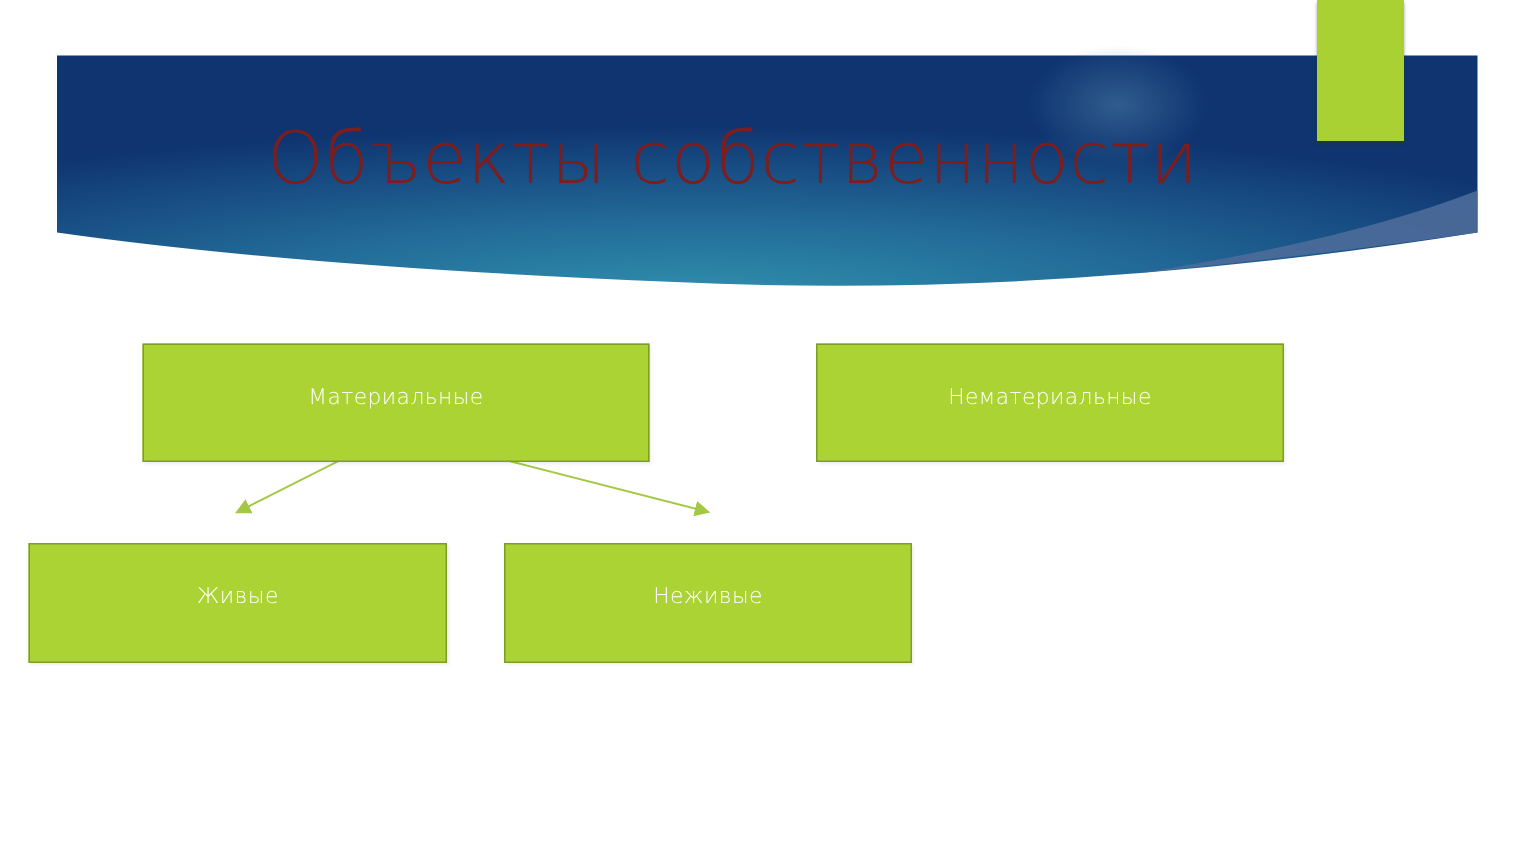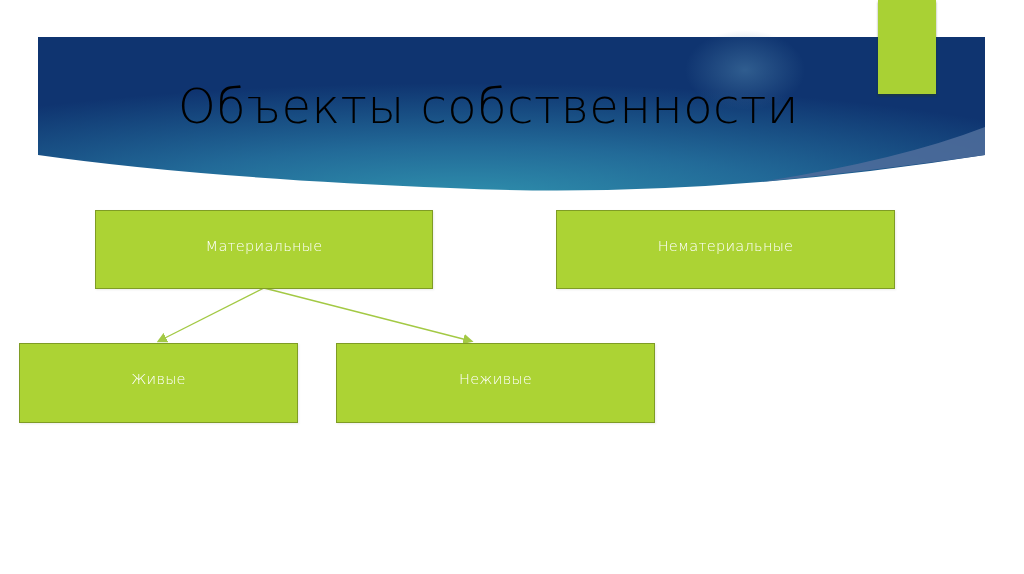--- a/index.html
+++ b/index.html
@@ -20,21 +20,21 @@
       top: 0;
       width: 1024px;
       height: 200px;
     }
     .title {
       position: absolute;
       left: 178px;
       top: 78px;
       font-size: 48px;
       font-weight: 200;
-      color: #000000;
+      color: #7f1d1d;
       letter-spacing: 0.5px;
       white-space: nowrap;
       font-family: "DejaVu Sans", sans-serif;
       font-stretch: semi-condensed;
     }
     .accent-bar {
       position: absolute;
       left: 878px;
       top: 0;
       width: 58px;
@@ -49,20 +49,21 @@
       box-sizing: border-box;
       display: flex;
       align-items: center;
       justify-content: center;
       color: #ffffff;
       font-size: 14.5px;
       font-family: "DejaVu Sans", sans-serif;
       font-weight: 300;
       letter-spacing: 0.3px;
       box-shadow: 1px 1px 2px rgba(0,0,0,0.08);
+      margin-top: 19px;
     }
     .box span { transform: translateY(-4px); }
     .arrows-svg {
       position: absolute;
       left: 0;
       top: 0;
       width: 1024px;
       height: 574px;
       pointer-events: none;
     }
@@ -98,23 +99,23 @@
     </marker>
   </defs>
   <line x1="264" y1="288" x2="159" y2="341" stroke="#a3c944" stroke-width="1.3" marker-end="url(#arrowhead)"></line>
   <line x1="264" y1="288" x2="471" y2="341" stroke="#a3c944" stroke-width="1.3" marker-end="url(#arrowhead)"></line>
 </svg>
 
 <div class="box" style="left:95px; top:210px; width:338px; height:79px;">
   <span>Материальные</span>
 </div>
 
-<div class="box" style="left:556px; top:210px; width:339px; height:79px;">
+<div class="box" style="left:544px; top:210px; width:312px; height:79px;">
   <span>Нематериальные</span>
 </div>
 
 <div class="box" style="left:19px; top:343px; width:279px; height:80px;">
   <span>Живые</span>
 </div>
 
-<div class="box" style="left:336px; top:343px; width:319px; height:80px;">
+<div class="box" style="left:336px; top:343px; width:272px; height:80px;">
   <span>Неживые</span>
 </div>
 
 </body></html>

